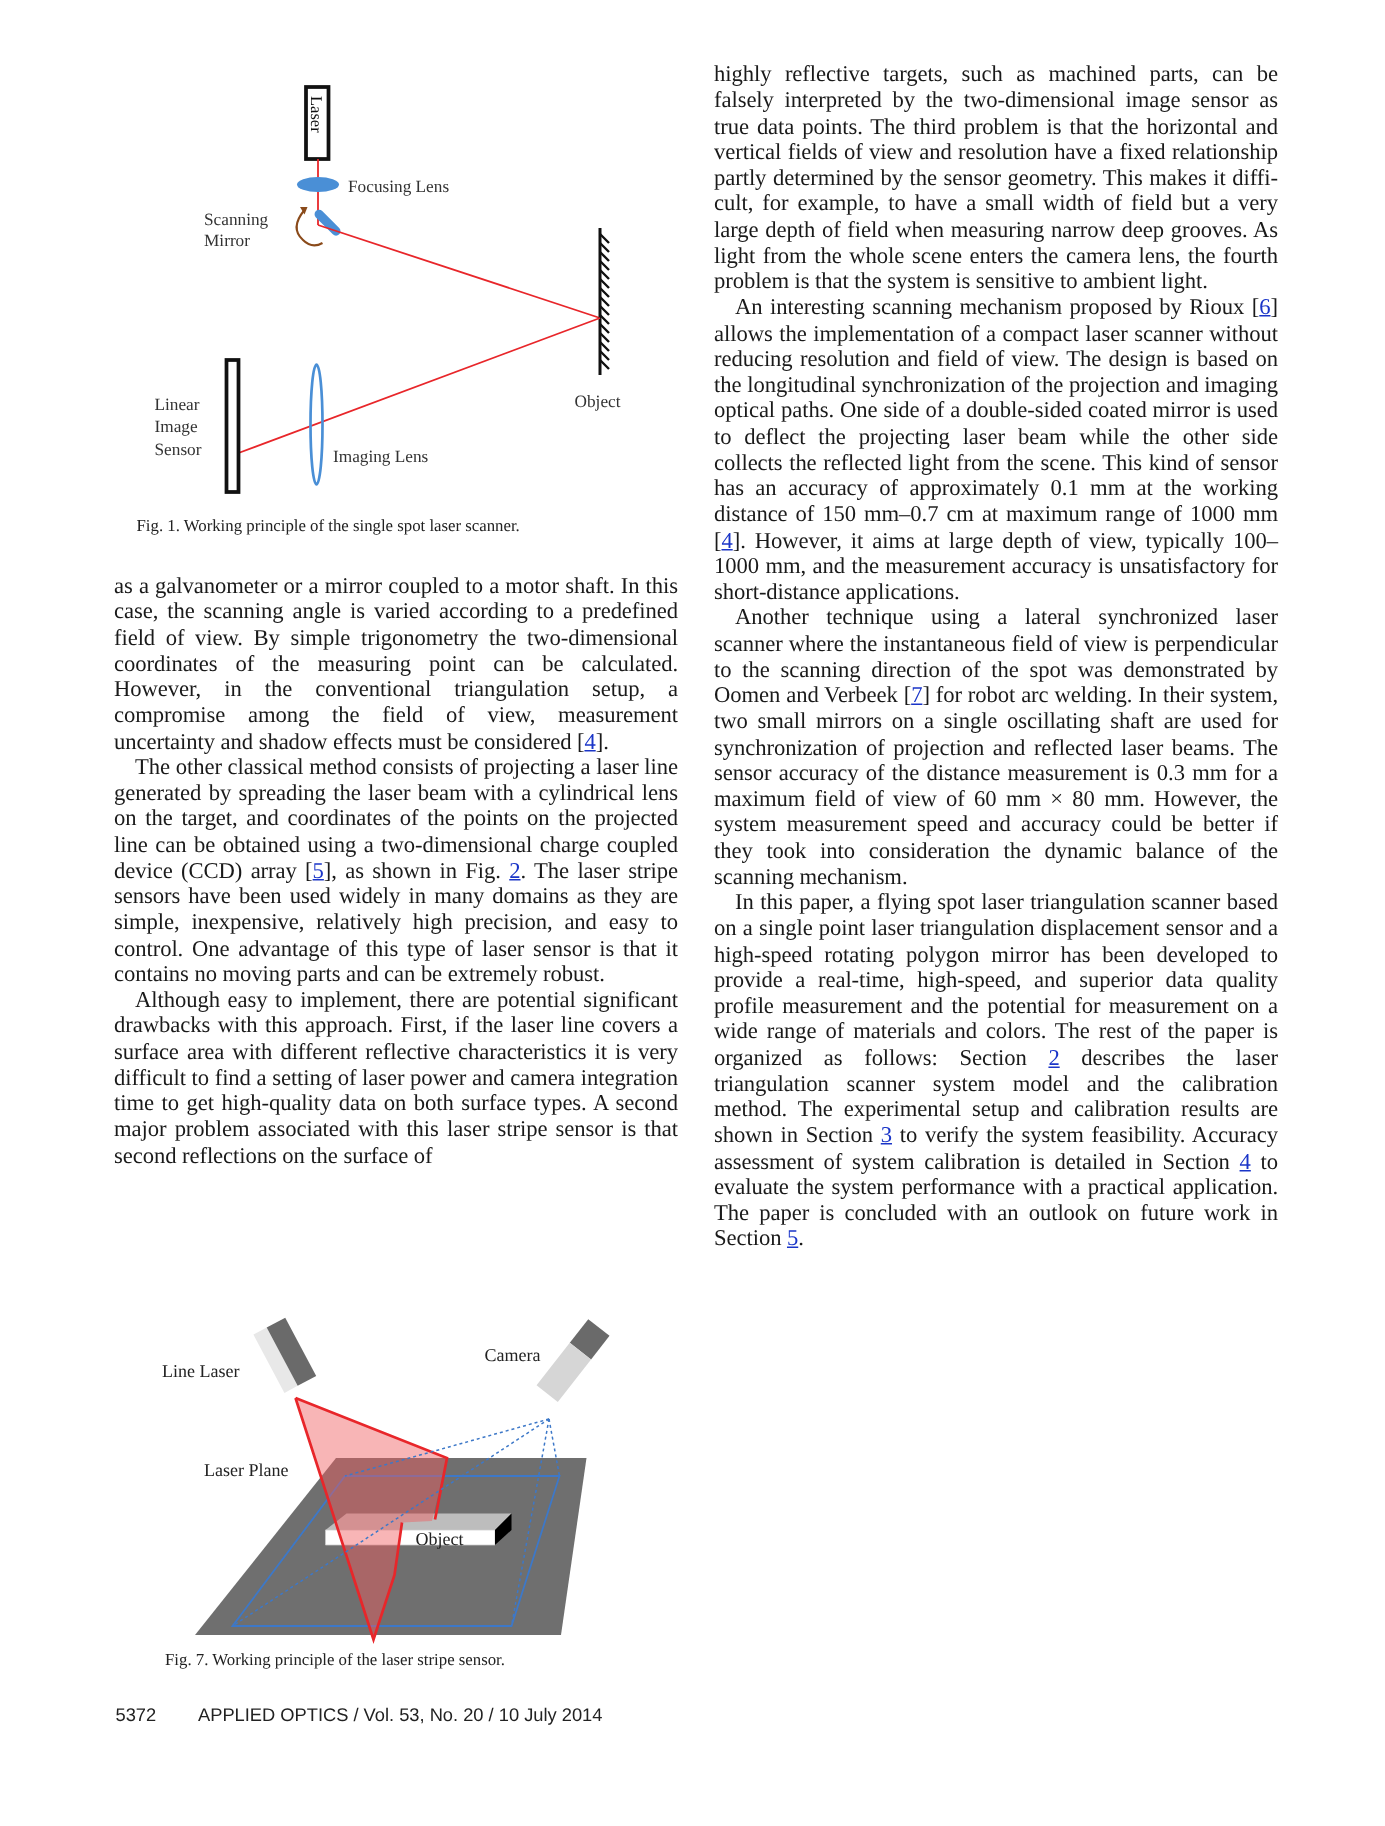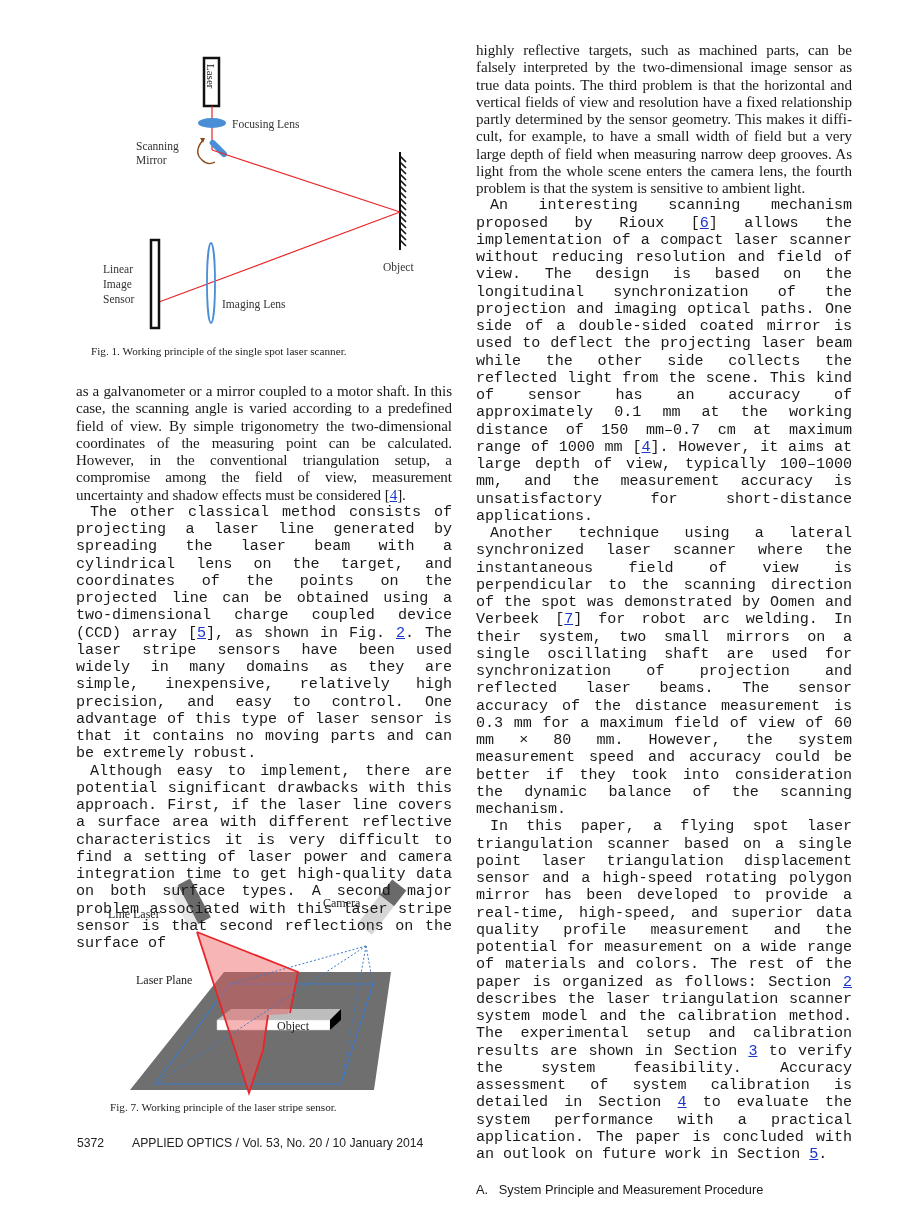--- a/index.html
+++ b/index.html
@@ -1,21 +1,21 @@
 <!DOCTYPE html>
 <html><head>
 <meta charset="utf-8">
 <style>
   html, body { margin:0; padding:0; background:#ffffff; }
   body { width:923px; height:1217px; position:relative; overflow:hidden; font-family:"DejaVu Serif", "Liberation Serif", serif; color:#1a1a1a; }
   .col { position:absolute; width:376px; }
   .col-left { left:76px; top:383px; }
   .col-right { left:476px; top:42px; }
   .para { font-family:"Liberation Serif", "DejaVu Serif", serif; font-size:15.1px; line-height:17.25px; text-align:justify; margin:0; hyphens:manual; letter-spacing:-0.05px; }
-  .para.indent { text-indent:14px;font-family:Liberation Mono, monospace; }
+  .para.indent { text-indent:14px; }
   .ref { color:#1a35c8; text-decoration:underline; }
   .section-heading { font-family:"Liberation Sans", sans-serif; font-weight:bold; font-size:12.8px; margin:20px 0 0 0; height:18px; line-height:18px; }
   .sub-heading { font-family:"Liberation Sans", sans-serif; font-size:12.8px; margin:18px 0 2px 0; line-height:18px; }
   .fig { position:absolute; }
   .caption { position:absolute; font-family:"Liberation Serif", "DejaVu Serif", serif; font-size:11.2px; color:#222; white-space:nowrap; }
   .footer { position:absolute; left:77px; top:1136px; font-family:"Liberation Sans", sans-serif; font-size:12.2px; color:#222; white-space:nowrap; }
   .footer .pg { display:inline-block; width:55px; }
   svg text { font-family:"Liberation Serif", "DejaVu Serif", serif; }
 </style>
 </head>
@@ -98,18 +98,17 @@
   <p class="para"><span>as a galvanometer or a mirror coupled to a motor shaft. In this case, the scanning angle is varied according to a predefined field of view. By simple trigonometry the two-dimensional coordinates of the measuring point can be calculated. However, in the conventional triangulation setup, a compromise among the field of view, measurement uncertainty and shadow effects must be considered [</span><a class="ref">4</a><span>].</span></p>
   <p class="para indent"><span>The other classical method consists of projecting a laser line generated by spreading the laser beam with a cylindrical lens on the target, and coordinates of the points on the projected line can be obtained using a two-dimensional charge coupled device (CCD) array [</span><a class="ref">5</a><span>], as shown in Fig. </span><a class="ref">2</a><span>. The laser stripe sensors have been used widely in many domains as they are simple, inexpensive, relatively high preci­sion, and easy to control. One advantage of this type of laser sensor is that it contains no moving parts and can be extremely robust.</span></p>
   <p class="para indent"><span>Although easy to implement, there are potential significant drawbacks with this approach. First, if the laser line covers a surface area with different reflective characteristics it is very difficult to find a setting of laser power and camera integration time to get high-quality data on both surface types. A sec­ond major problem associated with this laser stripe sensor is that second reflections on the surface of</span></p>
 </div>
 
 <div class="col col-right">
   <p class="para"><span>highly reflective targets, such as machined parts, can be falsely interpreted by the two-dimensional image sensor as true data points. The third problem is that the horizontal and vertical fields of view and resolution have a fixed relationship partly deter­mined by the sensor geometry. This makes it diffi­cult, for example, to have a small width of field but a very large depth of field when measuring narrow deep grooves. As light from the whole scene enters the camera lens, the fourth problem is that the system is sensitive to ambient light.</span></p>
   <p class="para indent"><span>An interesting scanning mechanism proposed by Rioux [</span><a class="ref">6</a><span>] allows the implementation of a compact laser scanner without reducing resolution and field of view. The design is based on the longitudinal syn­chronization of the projection and imaging optical paths. One side of a double-sided coated mirror is used to deflect the projecting laser beam while the other side collects the reflected light from the scene. This kind of sensor has an accuracy of approximately 0.1 mm at the working distance of 150 mm–0.7 cm at maximum range of 1000 mm [</span><a class="ref">4</a><span>]. However, it aims at large depth of view, typically 100–1000 mm, and the measurement accuracy is unsatisfactory for short-distance applications.</span></p>
   <p class="para indent"><span>Another technique using a lateral synchronized laser scanner where the instantaneous field of view is perpendicular to the scanning direction of the spot was demonstrated by Oomen and Verbeek [</span><a class="ref">7</a><span>] for robot arc welding. In their system, two small mirrors on a single oscillating shaft are used for synchroniza­tion of projection and reflected laser beams. The sen­sor accuracy of the distance measurement is 0.3 mm for a maximum field of view of 60 mm × 80 mm. However, the system measurement speed and accu­racy could be better if they took into consideration the dynamic balance of the scanning mechanism.</span></p>
   <p class="para indent"><span>In this paper, a flying spot laser triangulation scanner based on a single point laser triangulation displacement sensor and a high-speed rotating poly­gon mirror has been developed to provide a real-time, high-speed, and superior data quality profile mea­surement and the potential for measurement on a wide range of materials and colors. The rest of the paper is organized as follows: Section </span><a class="ref">2</a><span> describes the laser triangulation scanner system model and the calibration method. The experimental setup and calibration results are shown in Section </span><a class="ref">3</a><span> to verify the system feasibility. Accuracy assessment of system calibration is detailed in Section </span><a class="ref">4</a><span> to evaluate the system performance with a practical application. The paper is concluded with an outlook on future work in Section </span><a class="ref">5</a><span>.</span></p>
-  <div class="sub-heading" style="white-space:pre;">A.   System Principle and Measurement Procedure</div>
 </div>
 
 <div class="footer">
-  <span class="pg">5372</span><span>APPLIED OPTICS / Vol. 53, No. 20 / 10 January 2014</span>
+  <span class="pg">5372</span><span>APPLIED OPTICS / Vol. 53, No. 20 / 10 July 2014</span>
 </div>
 
 </body></html>

